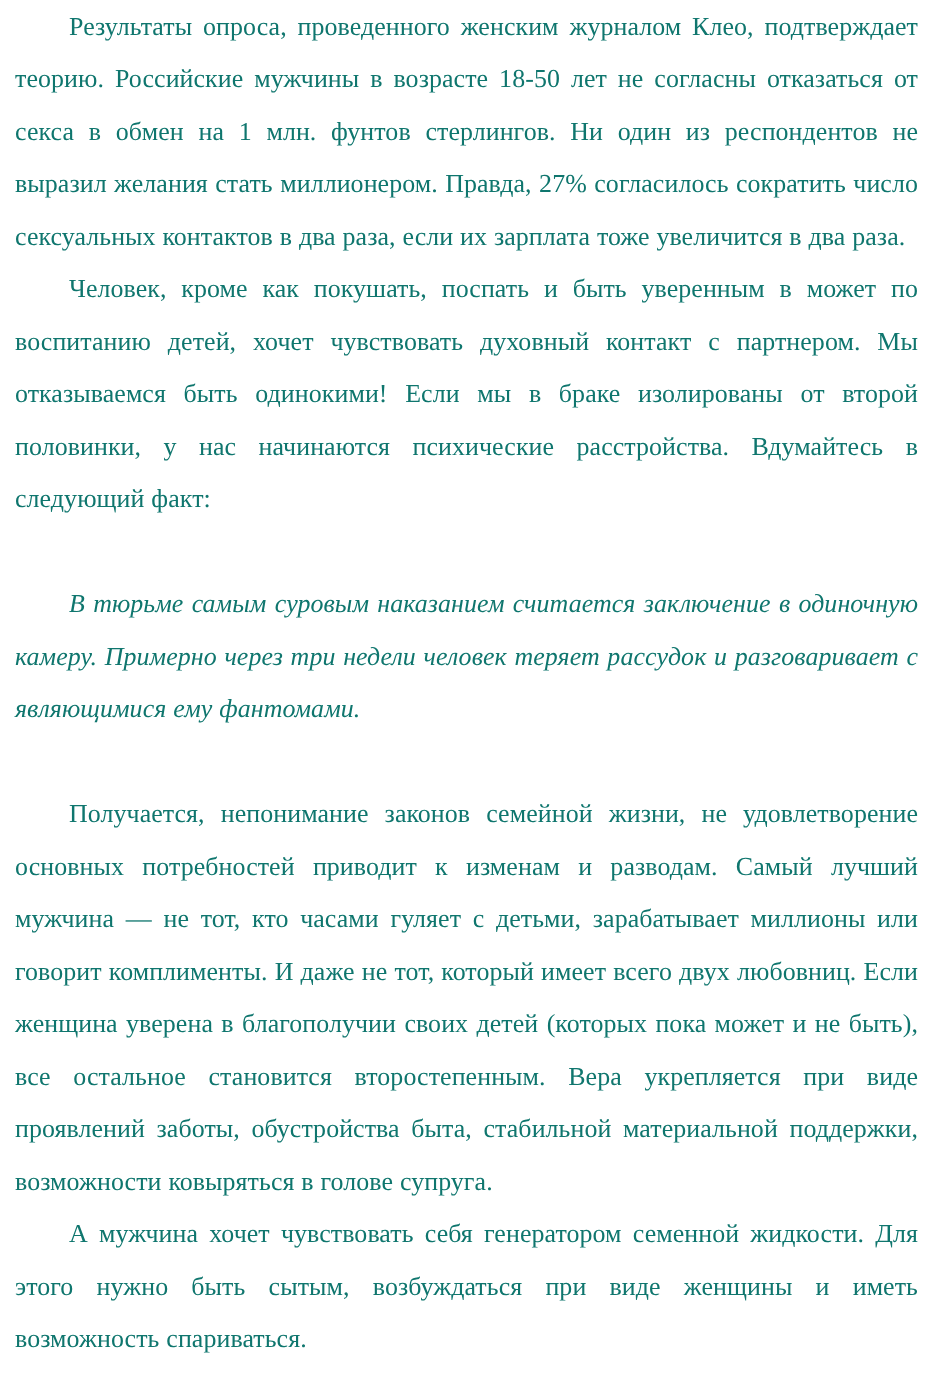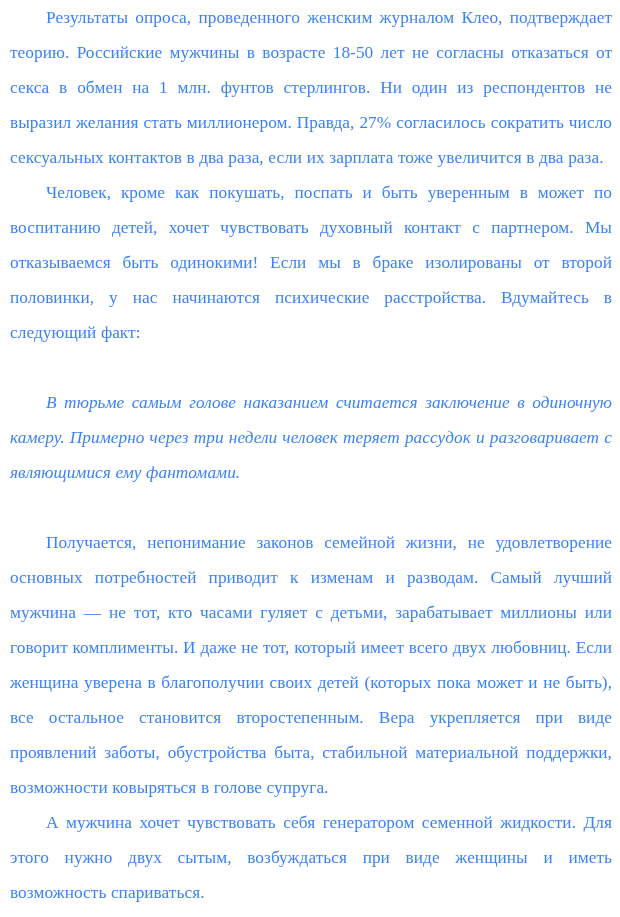--- a/index.html
+++ b/index.html
@@ -27,21 +27,21 @@
     box-sizing: border-box;
   }
   .para {
     margin: 0;
     padding: 0;
     font-size: 17.3px;
     line-height: 35px;
     text-align: justify;
     text-justify: inter-word;
     text-indent: 36px;
-    color: #3b82f6;
+    color: #0f766e;
     -webkit-font-smoothing: antialiased;
     letter-spacing: 0.05px;
     word-spacing: 0.2px;
   }
   .para.last-line-left {
     text-align-last: left;
   }
   .para.quote {
     font-style: italic;
     text-indent: 36px;
@@ -55,22 +55,22 @@
 
 <div id="page">
   <div id="text-column">
 
     <p class="para last-line-left">Результаты опроса, проведенного женским журналом Клео, подтверждает теорию. Российские мужчины в возрасте 18-50 лет не согласны отказаться от секса в обмен на 1 млн. фунтов стерлингов. Ни один из респондентов не выразил желания стать миллионером. Правда, 27% согласилось сократить число сексуальных контактов в два раза, если их зарплата тоже увеличится в два раза.</p>
 
     <p class="para last-line-left">Человек, кроме как покушать, поспать и быть уверенным в может по воспитанию детей, хочет чувствовать духовный контакт с партнером. Мы отказываемся быть одинокими! Если мы в браке изолированы от второй половинки, у нас начинаются психические расстройства. Вдумайтесь в следующий факт:</p>
 
     <div class="spacer-line"></div>
 
-    <p class="para quote last-line-left">В тюрьме самым голове наказанием считается заключение в одиночную камеру. Примерно через три недели человек теряет рассудок и разговаривает с являющимися ему фантомами.</p>
+    <p class="para quote last-line-left">В тюрьме самым суровым наказанием считается заключение в одиночную камеру. Примерно через три недели человек теряет рассудок и разговаривает с являющимися ему фантомами.</p>
 
     <div class="spacer-line"></div>
 
     <p class="para last-line-left">Получается, непонимание законов семейной жизни, не удовлетворение основных потребностей приводит к изменам и разводам. Самый лучший мужчина — не тот, кто часами гуляет с детьми, зарабатывает миллионы или говорит комплименты. И даже не тот, который имеет всего двух любовниц. Если женщина уверена в благополучии своих детей (которых пока может и не быть), все остальное становится второстепенным. Вера укрепляется при виде проявлений заботы, обустройства быта, стабильной материальной поддержки, возможности ковыряться в голове супруга.</p>
 
-    <p class="para last-line-left">А мужчина хочет чувствовать себя генератором семенной жидкости. Для этого нужно двух сытым, возбуждаться при виде женщины и иметь возможность спариваться.</p>
+    <p class="para last-line-left">А мужчина хочет чувствовать себя генератором семенной жидкости. Для этого нужно быть сытым, возбуждаться при виде женщины и иметь возможность спариваться.</p>
 
   </div>
 </div>
 
 </body></html>

